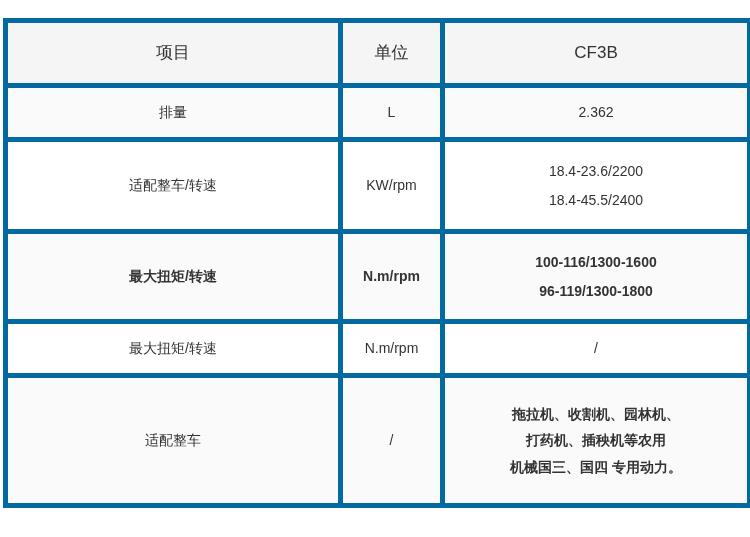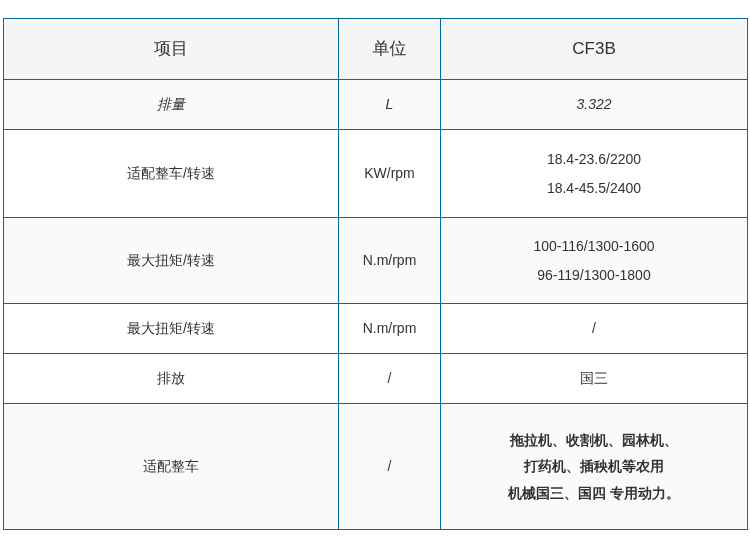--- a/index.html
+++ b/index.html
@@ -17,21 +17,21 @@
     padding: 18px 3px 0 3px;
     background: #ffffff;
   }
   table.spec-table {
     width: 744px;
     border-collapse: collapse;
     table-layout: fixed;
     background: #ffffff;
   }
   table.spec-table td {
-    border: 1px solid #0369a1;
+    border: 5px solid #0369a1;
     text-align: center;
     vertical-align: middle;
     color: #333333;
     font-size: 14px;
     line-height: 1.45;
     padding: 6px 4px;
     background: #ffffff;
   }
   
   col.c-item { width: 335px; }
@@ -42,23 +42,23 @@
   tr.header-row td {
     background: #f5f5f5;
     font-size: 17px;
     color: #333333;
     height: 44px;
     padding: 8px 4px;
   }
   tr.shaded td {
     background: #fafafa;
   }
-  tr.r-displacement td { height: 37px; font-style: italic; }
+  tr.r-displacement td { height: 37px; }
   tr.r-power td { height: 75px; text-align: center; }
-  tr.r-torque td { height: 73px; }
+  tr.r-torque td { height: 73px; font-weight: bold; }
   tr.r-torque2 td { height: 37px; }
   tr.r-tech td { height: 37px; }
   tr.r-emission td { height: 37px; }
   tr.r-vehicle td { height: 113px; }
 
   .multi-line > div {
     padding: 4px 0;
   }
   .multi-line.tight > div {
     padding: 3px 0;
@@ -81,21 +81,21 @@
         <td>项目</td>
         <td>单位</td>
         <td>CF3B</td>
       </tr>
 
       <tr class="shaded r-displacement">
         <td>排量</td>
         <td>L</td>
         <td>
           <div class="multi-line">
-            <div class="cell-text">3.322</div>
+            <div class="cell-text">2.362</div>
           </div>
         </td>
       </tr>
 
       <tr class="r-power">
         <td>适配整车/转速</td>
         <td>KW/rpm</td>
         <td>
           <div class="multi-line">
             <div class="cell-text">18.4-23.6/2200</div>
@@ -115,25 +115,20 @@
         </td>
       </tr>
 
       <tr class="r-torque2">
         <td>最大扭矩/转速</td>
         <td>N.m/rpm</td>
         <td>/</td>
       </tr>
 
 
-      <tr class="r-emission">
-        <td>排放</td>
-        <td>/</td>
-        <td>国三</td>
-      </tr>
 
       <tr class="shaded r-vehicle">
         <td>适配整车</td>
         <td>/</td>
         <td>
           <div class="multi-line tight">
             <div class="cell-text">拖拉机、收割机、园林机、</div>
             <div class="cell-text">打药机、插秧机等农用</div>
             <div class="cell-text">机械国三、国四 专用动力。</div>
           </div>

